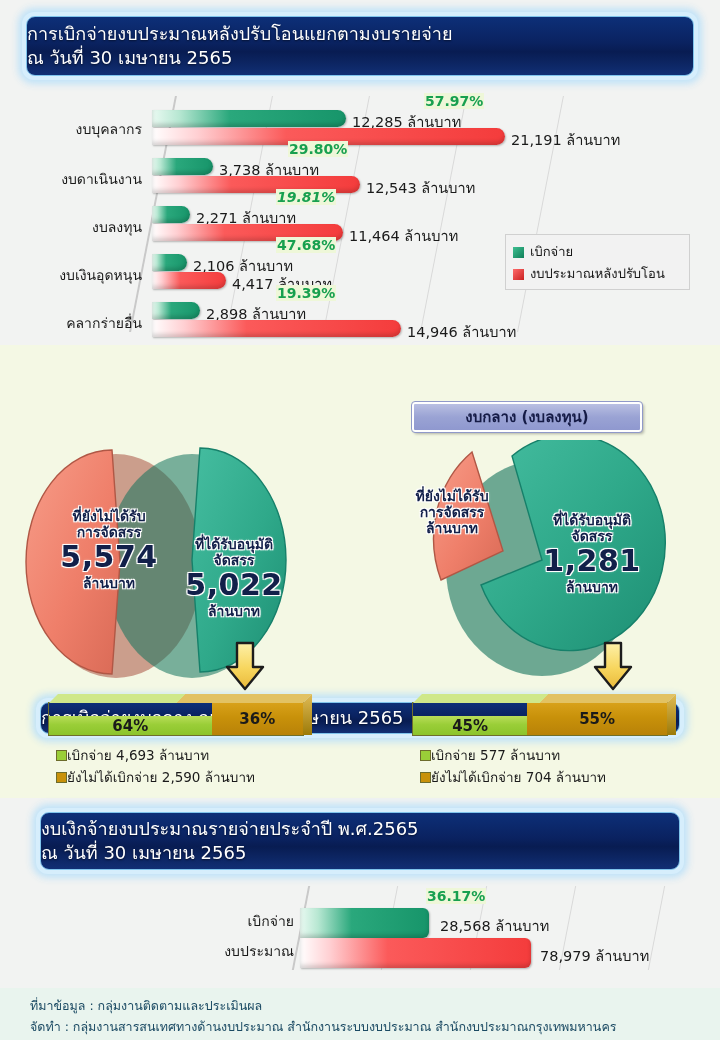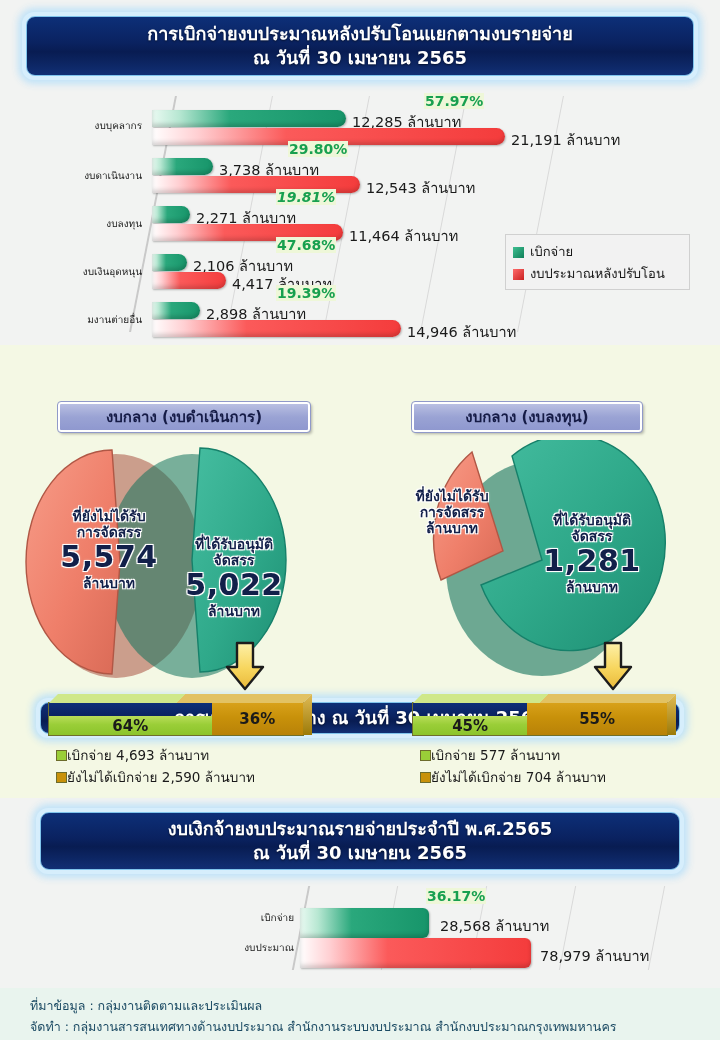--- a/index.html
+++ b/index.html
@@ -36,26 +36,26 @@
     box-shadow: 0 0 7px 4px rgba(190,225,248,.95);
     padding: 4px;
   }
   .banner {
     width: 100%; height: 100%;
     border-radius: 9px;
     background:
       linear-gradient(180deg,#0d2f78 0%, #0a2260 45%, #081c52 60%, #112f74 100%);
     border: 1px solid #7fc4ec;
     display: flex; flex-direction: column;
-    align-items: center; justify-content: center;
+    align-items: flex-start; justify-content: center;
     color: #ffffff;
     text-align: center;
     line-height: 1.34;
     font-size: 18px;
-    font-weight: bold;
+    font-weight: normal;
     text-shadow: 0 1px 2px rgba(0,0,0,.55);
   }
   #banner1 { left: 22px; top: 12px;  width: 676px; height: 68px; }
   #banner2 { left: 36px; top: 353px; width: 648px; height: 40px; }
   #banner3 { left: 36px; top: 808px; width: 648px; height: 66px; }
 
   
   .plate {
     position: absolute;
     height: 30px;
@@ -82,21 +82,21 @@
   .axisline {
     position: absolute; top: 0; bottom: 0; width: 2px;
     background: #c9c9c9;
     transform: skewX(-11deg);
   }
 
   
   .cat-label {
     position: absolute;
     text-align: right;
-    font-size: 10px;
+    font-size: 14px;
     color: #1a1a1a;
     white-space: nowrap;
   }
   .bar {
     position: absolute;
     height: 17px;
     border-radius: 0 9px 9px 0;
   }
   .bar.green {
     background: linear-gradient(90deg,#eafaf2 0%, #b7e7d2 14%, #2aa87c 40%, #17956a 100%);
@@ -262,21 +262,21 @@
     <div class="bar red" style="left:152px; top:224px; width:191px;"></div>
     <div class="bar-value" style="left:349px; top:224px;">11,464 ล้านบาท</div>
 
     <div class="cat-label" style="left:0px; top:264px; width:142px;">งบเงินอุดหนุน</div>
     <div class="pct" style="left:276px; top:237px;">47.68%</div>
     <div class="bar green" style="left:152px; top:254px; width:35px;"></div>
     <div class="bar-value" style="left:193px; top:254px;">2,106 ล้านบาท</div>
     <div class="bar red" style="left:152px; top:272px; width:74px;"></div>
     <div class="bar-value" style="left:232px; top:272px;">4,417 ล้านบาท</div>
 
-    <div class="cat-label" style="left:0px; top:312px; width:142px;">มงานต่ายอื่น</div>
+    <div class="cat-label" style="left:0px; top:312px; width:142px;">คลากร่ายอื่น</div>
     <div class="pct" style="left:276px; top:285px;">19.39%</div>
     <div class="bar green" style="left:152px; top:302px; width:48px;"></div>
     <div class="bar-value" style="left:206px; top:302px;">2,898 ล้านบาท</div>
     <div class="bar red" style="left:152px; top:320px; width:249px;"></div>
     <div class="bar-value" style="left:407px; top:320px;">14,946 ล้านบาท</div>
 
     <div id="legend-box">
       <div class="legend-row">
         <span class="swatch green"></span>
         <span>เบิกจ่าย</span>
@@ -289,21 +289,20 @@
   </div>
 
   <div class="panel" id="panel-mid">
     <div class="banner-wrap" id="banner2">
       <div class="banner">
         <span>การเบิกจ่ายงบกลาง  ณ วันที่ 30 เมษายน 2565</span>
       </div>
     </div>
   </div>
 
-  <div class="plate" id="plate-left">งบกลาง (งบดำเนินการ)</div>
   <div class="plate" id="plate-right">งบกลาง (งบลงทุน)</div>
 
   <div class="pie-wrap" id="pie-left">
     <svg class="pie-svg" width="310" height="245" viewBox="0 0 310 245" aria-hidden="true">
       <defs>
         <linearGradient id="gRedL" x1="0" y1="0" x2="1" y2="1">
           <stop offset="0%" stop-color="#f79d89"></stop>
             <stop offset="55%" stop-color="#ef7f6a"></stop>
             <stop offset="100%" stop-color="#d96a56"></stop>
         </linearGradient>

